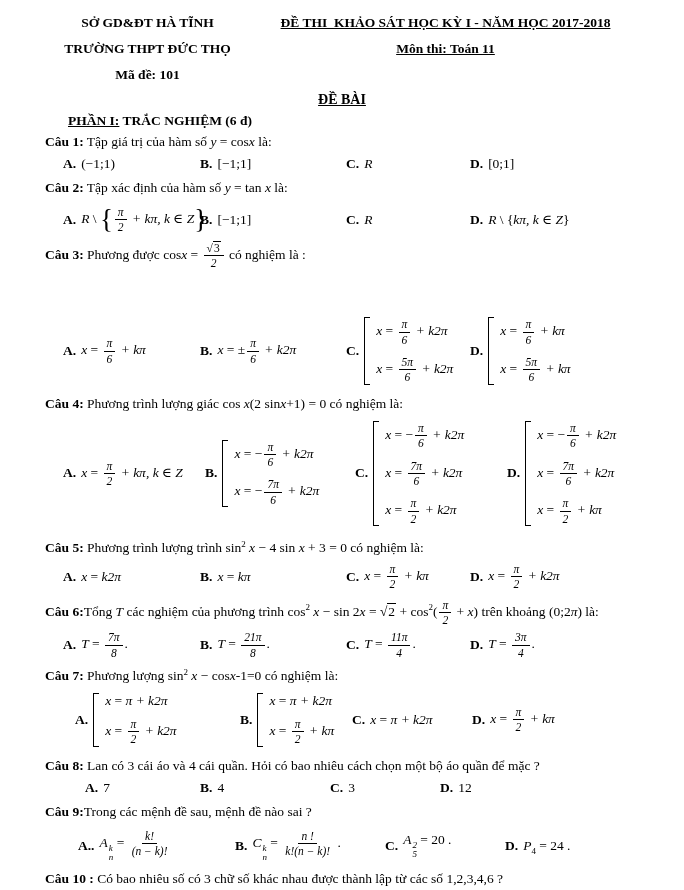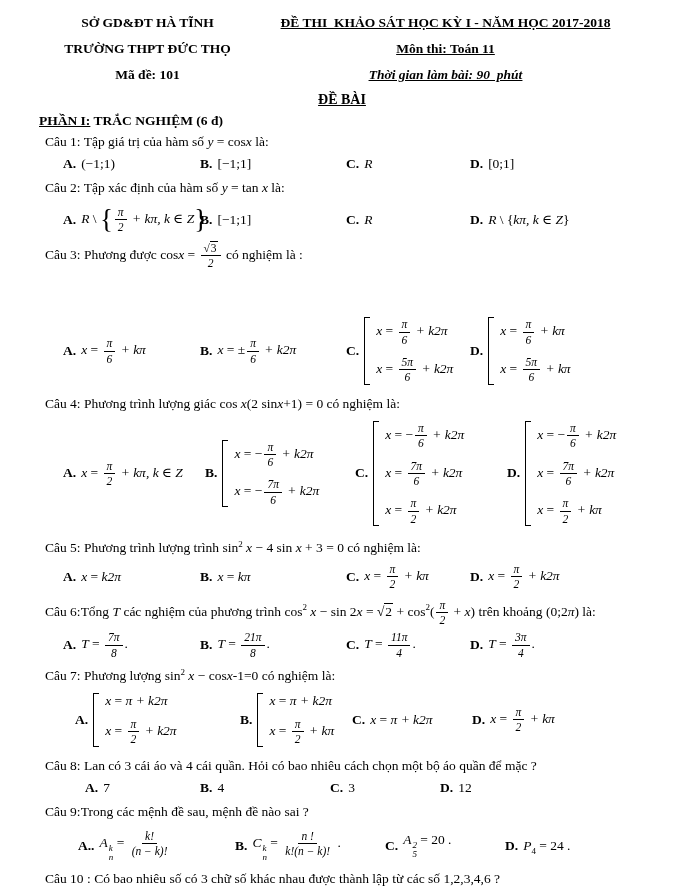--- a/index.html
+++ b/index.html
@@ -9,26 +9,26 @@
     padding-top:13px;overflow:hidden;position:relative;
   }
   
   .header{display:flex;padding:0 58px 0 30px;}
   .h-left{width:235px;text-align:center;}
   .h-right{flex:1;text-align:center;text-decoration:underline;}
   .h-left > div,.h-right > div{margin-bottom:7px;font-weight:bold;line-height:19px;white-space:pre-wrap;}
   .time{font-style:italic;text-decoration:underline;}
   .doc-heading{text-align:center;font-weight:bold;font-size:14px;margin:1px 8px 5px;}
   .doc-heading span{text-decoration:underline;}
-  .part{padding-left:39px;font-weight:bold;margin-bottom:3px;}
+  .part{padding-left:68px;font-weight:bold;margin-bottom:3px;}
   .part .plabel{text-decoration:underline;}
   
   .q{padding:0 14px 0 45px;margin-bottom:6px;}
   .qtext{line-height:1.55;}
-  .qname{font-weight:normal;}
+  .qname{font-weight:bold;}
   .mi{font-style:italic;}
   .opts{display:grid;grid-template-columns:137px 146px 124px auto;align-items:center;
         padding-left:18px;margin-top:3px;}
   .opt{display:flex;align-items:center;gap:5px;}
   .olabel{font-weight:bold;white-space:nowrap;}
   .ocontent{white-space:nowrap;}
   
   .frac{display:inline-flex;flex-direction:column;align-items:center;vertical-align:middle;
         font-size:11.5px;line-height:1.25;font-style:italic;margin:0 2px;text-align:center;}
   .frac .num{border-bottom:1.2px solid #000;padding:0 3px;}
@@ -61,21 +61,20 @@
 <div class="page">
   <div class="header">
     <div class="h-left">
       <div>SỞ GD&amp;ĐT HÀ TĨNH</div>
       <div>TRƯỜNG THPT ĐỨC THỌ</div>
       <div>Mã đề: 101</div>
     </div>
     <div class="h-right">
       <div>ĐỀ THI  KHẢO SÁT HỌC KỲ I - NĂM HỌC 2017-2018</div>
       <div>Môn thi: Toán 11</div>
-      <div class="time">Thời gian làm bài: 90  phút</div>
     </div>
   </div>
   <div class="doc-heading">
     <span>ĐỀ BÀI</span>
   </div>
   <div class="part">
     <span class="plabel">PHẦN I:</span><span>  TRẮC NGHIỆM (6 đ)</span>
   </div>
   <div id="questions">
       <div class="q q-1">

